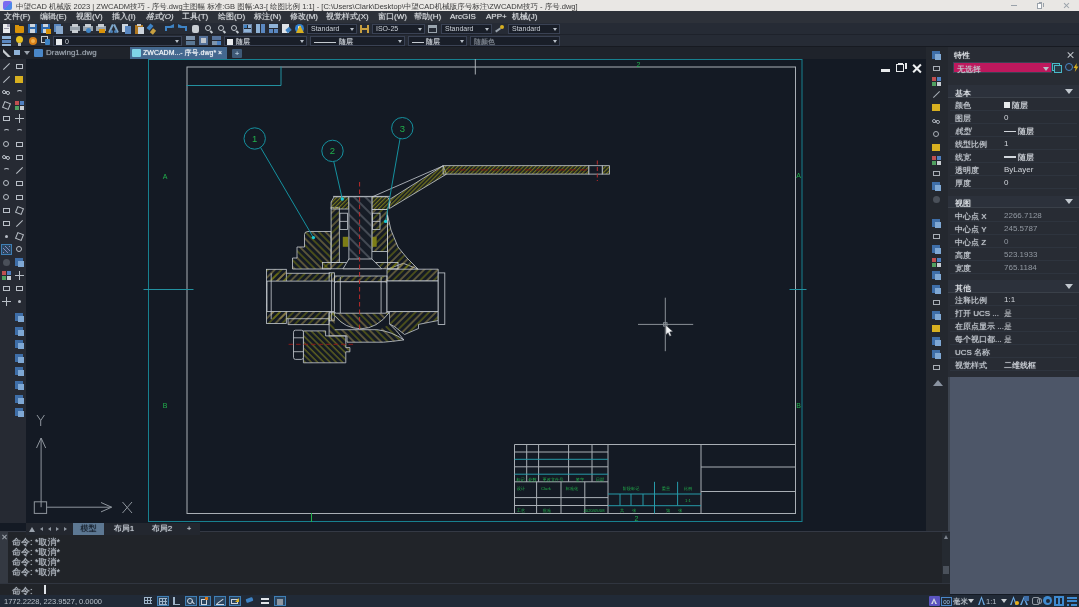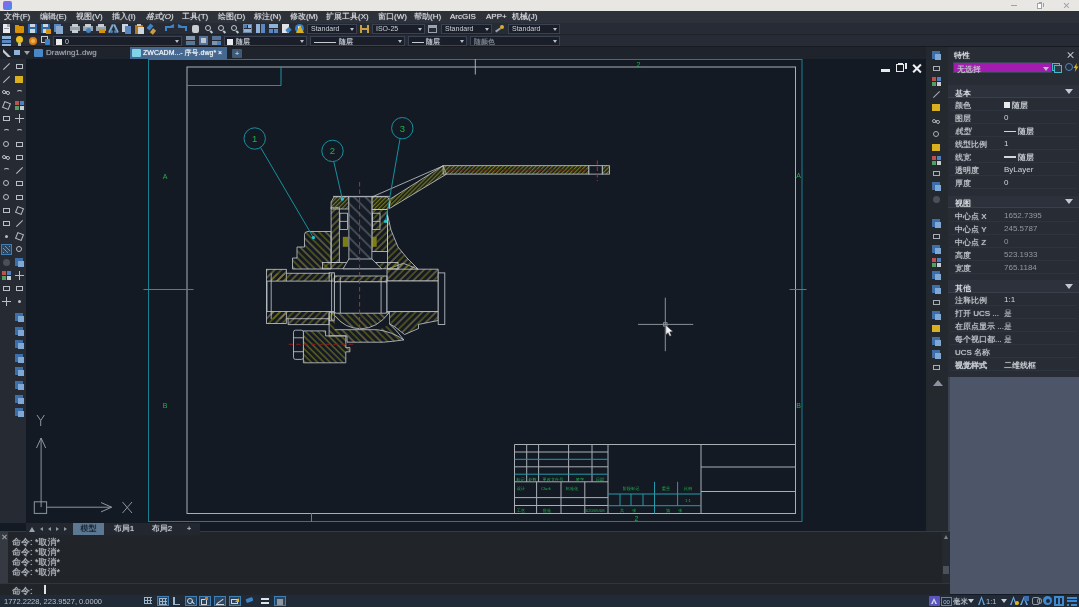--- a/index.html
+++ b/index.html
@@ -25,40 +25,41 @@
 #cmd{left:0;top:531px;width:950px;height:64px;background:#212429;border-top:1px solid #343944;color:#aeb5be;font-size:9px;}
 #cmdin{left:0;top:583px;width:950px;height:12px;background:#212429;border-top:1px solid #30353f;color:#aeb5be;font-size:9px;}
 #cmdgrip{left:0;top:531px;width:8px;height:64px;background:#343942;}
 #mtabs{left:26px;top:523px;width:174px;height:12px;background:#23272f;}
 .mtab{position:absolute;top:0;height:12px;font-size:8px;line-height:12px;color:#c2c8d0;text-align:center;text-shadow:0 0 1px rgba(194,200,208,.8);}
 #status{left:0;top:595px;width:1079px;height:12px;background:#212a37;color:#b9c1ca;font-size:7.5px;}
 .cjk{text-shadow:0 0 1px currentColor;}
 </style></head><body>
 <div id="titlebar" class="ab">
 <div id="appico" class="ab"></div>
+<div class="tt ab tx">中望CAD 机械版 2023 | ZWCADM技巧 - 序号.dwg主图幅  标准:GB 图幅:A3-[ 绘图比例 1:1] - [C:\Users\Clark\Desktop\中望CAD机械版序号标注\ZWCADM技巧 - 序号.dwg]</div>
 <div class="winbtn ab" style="left:1011px;top:5px;width:6px;height:1.2px;background:#9aa2aa;"></div>
 <div class="winbtn ab" style="left:1036.5px;top:3px;width:5.5px;height:5.5px;border:1px solid #9aa2aa;background:#fff;"></div>
     <div class="winbtn ab" style="left:1039px;top:2px;width:3px;height:1px;background:#9aa2aa;"></div>
     <div class="winbtn ab" style="left:1042.5px;top:2.5px;width:1px;height:4px;background:#9aa2aa;"></div>
 <div class="ab" style="left:1063px;top:2.5px;width:6px;height:6px;">
       <div class="ab" style="left:2.5px;top:-0.5px;width:1.1px;height:7px;background:#9aa2aa;transform:rotate(45deg);"></div>
       <div class="ab" style="left:2.5px;top:-0.5px;width:1.1px;height:7px;background:#9aa2aa;transform:rotate(-45deg);"></div>
     </div>
 </div>
 <div id="menubar" class="ab">
 <span style="left:4px;">文件(F)</span>
 <span style="left:40px;">编辑(E)</span>
 <span style="left:76px;">视图(V)</span>
 <span style="left:112px;">插入(I)</span>
 <span style="left:146px;font-style:italic;">格式(O)</span>
 <span style="left:182px;">工具(T)</span>
 <span style="left:218px;">绘图(D)</span>
 <span style="left:254px;">标注(N)</span>
 <span style="left:290px;">修改(M)</span>
-<span style="left:326px;">扩展工具(X)</span>
+<span style="left:326px;">视觉样式(X)</span>
 <span style="left:378px;">窗口(W)</span>
 <span style="left:414px;">帮助(H)</span>
 <span style="left:450px;">ArcGIS</span>
 <span style="left:486px;">APP+</span>
 <span style="left:512px;">机械(J)</span>
 </div>
 <div id="tb1" class="ab">
 <div class="ab" style="left:2px;top:1px;width:10px;height:10px;">
       <div class="ab" style="left:1px;top:0px;width:7px;height:9px;background:#e8eaec;"></div>
       <div class="ab" style="left:5px;top:0px;width:3px;height:3px;background:#aab;"></div>
@@ -505,21 +506,21 @@
 <div class="ab" style="left:931px;top:362.1px;width:11px;height:11px;">
     <div class="ab" style="left:2px;top:3px;width:7px;height:5px;border:1px solid #a8aeb6;"></div>
   </div>
 <div class="ab" style="left:933px;top:380px;width:0;height:0;border-left:5px solid transparent;border-right:5px solid transparent;border-bottom:6px solid #8a93a0;"></div>
 <div id="props" class="ab">
 <div class="ab cjk" style="left:6px;top:3px;color:#e2e6ea;">特性</div>
 <div class="ab" style="left:119px;top:4px;width:7px;height:7px;">
       <div class="ab" style="left:3px;top:-0.5px;width:1.3px;height:8px;background:#c0c4ca;transform:rotate(45deg);"></div>
       <div class="ab" style="left:3px;top:-0.5px;width:1.3px;height:8px;background:#c0c4ca;transform:rotate(-45deg);"></div>
     </div>
-<div class="ab" style="left:5px;top:15px;width:99px;height:11px;background:#a21caf;border:1px solid #3a4254;">
+<div class="ab" style="left:5px;top:15px;width:99px;height:11px;background:#be185d;border:1px solid #3a4254;">
       <span class="ab cjk" style="left:3px;top:1px;">无选择</span>
       <span class="ab" style="right:2px;top:4px;width:0;height:0;border-left:3px solid transparent;border-right:3px solid transparent;border-top:4px solid #b8bfc8;"></span>
     </div>
 <div class="ab" style="left:104px;top:16px;width:8px;height:8px;border:1px solid #49b8c8;background:#2a3a46;"></div>
     <div class="ab" style="left:106px;top:18px;width:8px;height:8px;border:1px solid #49b8c8;background:#2a3a46;"></div>
 <div class="ab" style="left:117px;top:16px;width:8px;height:8px;border:1.5px solid #4a87c8;border-radius:50%;"></div>
 <div class="ab" style="left:124px;top:16px;width:8px;height:9px;background:#d8b020;clip-path:polygon(60% 0,20% 55%,45% 55%,35% 100%,80% 40%,55% 40%);"></div>
 <div class="ab" style="left:0;top:38px;width:131px;height:12.5px;background:#2c313b;border-bottom:1px solid #3a4049;"></div>
     <div class="ab cjk" style="left:7px;top:40.5px;color:#dde1e6;">基本</div>
     <div class="ab" style="left:117px;top:41.5px;width:0;height:0;border-left:4px solid transparent;border-right:4px solid transparent;border-top:5px solid #c2c8cf;"></div>
@@ -542,21 +543,21 @@
     <div class="ab cjk" style="left:7px;top:117.5px;">透明度</div>
     <div class="ab" style="left:56px;top:117.5px;color:#d2d6dc;">ByLayer</div>
 <div class="ab" style="left:2px;top:140.7px;width:127px;height:1px;background:#2e343e;"></div>
     <div class="ab cjk" style="left:7px;top:130.5px;">厚度</div>
     <div class="ab" style="left:56px;top:130.5px;color:#d2d6dc;">0</div>
 <div class="ab" style="left:0;top:148.5px;width:131px;height:12.5px;background:#2c313b;border-bottom:1px solid #3a4049;"></div>
     <div class="ab cjk" style="left:7px;top:151px;color:#dde1e6;">视图</div>
     <div class="ab" style="left:117px;top:152px;width:0;height:0;border-left:4px solid transparent;border-right:4px solid transparent;border-top:5px solid #c2c8cf;"></div>
 <div class="ab" style="left:2px;top:173.7px;width:127px;height:1px;background:#2e343e;"></div>
     <div class="ab cjk" style="left:7px;top:163.5px;">中心点 X</div>
-    <div class="ab" style="left:56px;top:163.5px;color:#9299a2;">1652.7395</div>
+    <div class="ab" style="left:56px;top:163.5px;color:#9299a2;">2266.7128</div>
 <div class="ab" style="left:2px;top:186.7px;width:127px;height:1px;background:#2e343e;"></div>
     <div class="ab cjk" style="left:7px;top:176.5px;">中心点 Y</div>
     <div class="ab" style="left:56px;top:176.5px;color:#9299a2;">245.5787</div>
 <div class="ab" style="left:2px;top:199.7px;width:127px;height:1px;background:#2e343e;"></div>
     <div class="ab cjk" style="left:7px;top:189.5px;">中心点 Z</div>
     <div class="ab" style="left:56px;top:189.5px;color:#9299a2;">0</div>
 <div class="ab" style="left:2px;top:212.7px;width:127px;height:1px;background:#2e343e;"></div>
     <div class="ab cjk" style="left:7px;top:202.5px;">高度</div>
     <div class="ab" style="left:56px;top:202.5px;color:#9299a2;">523.1933</div>
 <div class="ab" style="left:2px;top:225.7px;width:127px;height:1px;background:#2e343e;"></div>
@@ -574,21 +575,21 @@
 <div class="ab" style="left:2px;top:284.2px;width:127px;height:1px;background:#2e343e;"></div>
     <div class="ab cjk" style="left:7px;top:274px;">在原点显示 ...</div>
     <div class="ab" style="left:56px;top:274px;color:#d2d6dc;">是</div>
 <div class="ab" style="left:2px;top:297.2px;width:127px;height:1px;background:#2e343e;"></div>
     <div class="ab cjk" style="left:7px;top:287px;">每个视口都...</div>
     <div class="ab" style="left:56px;top:287px;color:#d2d6dc;">是</div>
 <div class="ab" style="left:2px;top:310.2px;width:127px;height:1px;background:#2e343e;"></div>
     <div class="ab cjk" style="left:7px;top:300px;">UCS 名称</div>
     <div class="ab" style="left:56px;top:300px;color:#d2d6dc;"></div>
 <div class="ab" style="left:2px;top:323.2px;width:127px;height:1px;background:#2e343e;"></div>
-    <div class="ab cjk" style="left:7px;top:313px;font-weight:bold;">视觉样式</div>
+    <div class="ab cjk" style="left:7px;top:313px;">视觉样式</div>
     <div class="ab" style="left:56px;top:313px;color:#d2d6dc;"><span class="cjk">二维线框</span></div>
 </div>
 <div id="propgray" class="ab"></div>
 <svg id="canvas" class="ab" style="left:26px;top:59px;" width="900" height="470" viewBox="26 59 900 470">
 <defs>
 <pattern id="hA" patternUnits="userSpaceOnUse" width="9.6" height="9.6" patternTransform="rotate(-45)">
   <line x1="0" y1="1" x2="9.6" y2="1" stroke="#ab9850" stroke-width="0.9"></line>
   <line x1="0" y1="5.8" x2="9.6" y2="5.8" stroke="#84870f" stroke-width="0.9"></line>
 </pattern>
 <pattern id="hB" patternUnits="userSpaceOnUse" width="2.9" height="2.9" patternTransform="rotate(-45)">

